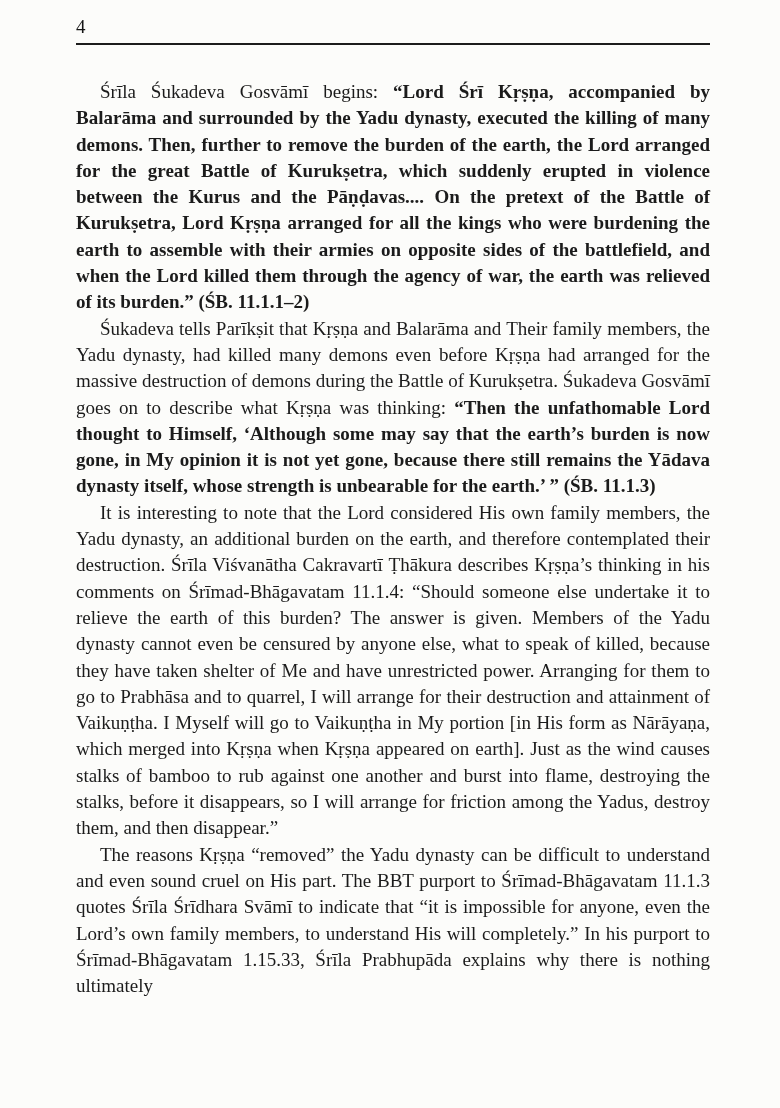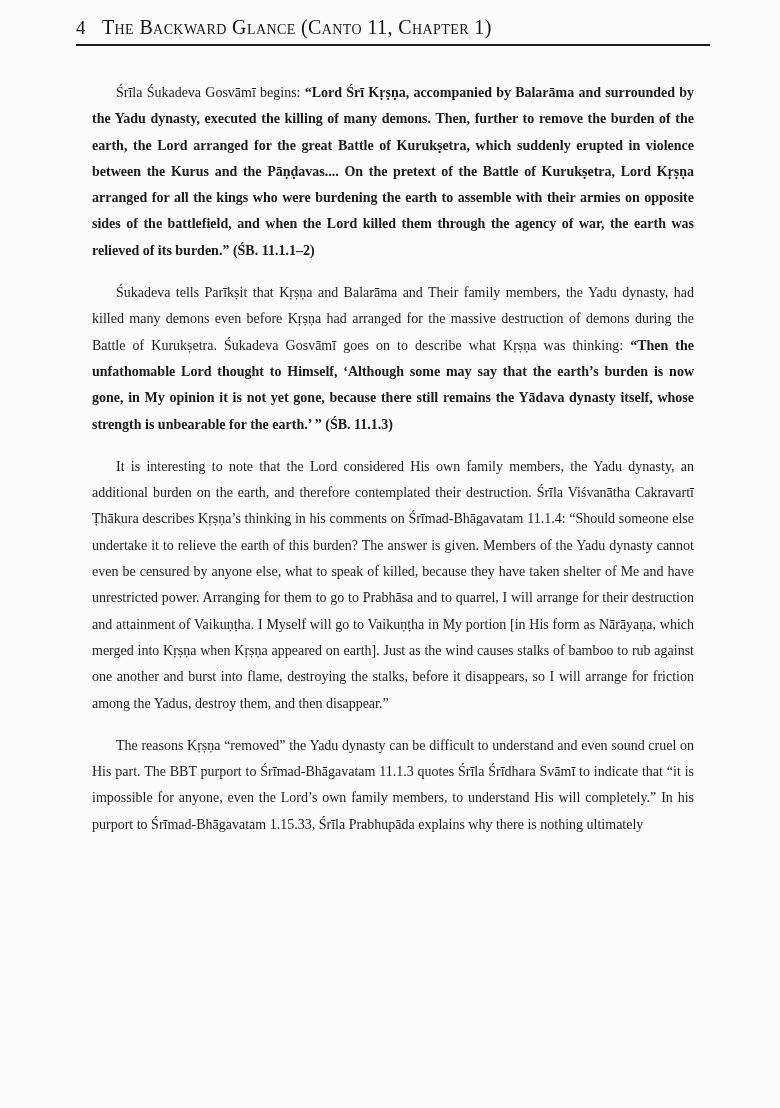--- a/index.html
+++ b/index.html
@@ -35,37 +35,36 @@
   }
   .header-rule {
     border: none;
     border-top: 2px solid #1c1c1c;
     margin: 5px 0 0 0;
   }
   .body-text {
     margin-top: 34px;
   }
   .para {
-    margin: 16px;
+    margin: 0;
     text-indent: 24px;
     text-align: justify;
-    font-size: 14px;
+    font-size: 19px;
     line-height: 26.3px;
     color: #1b1b1b;
   }
   .para .b { font-weight: bold; }
   .para .i { }
 </style>
 </head>
 <body>
 
 <div class="page">
   <header class="running-head">
     <span class="page-number">4</span>
-    <span class="running-title">The Backward Glance (Canto 11, Chapter 1)</span>
   </header>
   <hr class="header-rule">
   <main class="body-text" id="paragraphs">
       <p class="para"><span>Śrīla Śukadeva Gosvāmī begins: </span><span class="b">“Lord Śrī Kṛṣṇa, accompanied by Balarāma and surrounded by the Yadu dynasty, executed the killing of many demons. Then, further to remove the burden of the earth, the Lord arranged for the great Battle of Kurukṣetra, which suddenly erupted in violence between the Kurus and the Pāṇḍavas.... On the pretext of the Battle of Kurukṣetra, Lord Kṛṣṇa arranged for all the kings who were burdening the earth to assemble with their armies on opposite sides of the battlefield, and when the Lord killed them through the agency of war, the earth was relieved of its burden.” (ŚB. 11.1.1–2)</span></p>
       <p class="para"><span>Śukadeva tells Parīkṣit that Kṛṣṇa and Balarāma and Their family members, the Yadu dynasty, had killed many demons even before Kṛṣṇa had arranged for the massive destruction of demons during the Battle of Kurukṣetra. Śukadeva Gosvāmī goes on to describe what Kṛṣṇa was thinking: </span><span class="b">“Then the unfathomable Lord thought to Himself, ‘Although some may say that the earth’s burden is now gone, in My opinion it is not yet gone, because there still remains the Yādava dynasty itself, whose strength is unbearable for the earth.’ ” (ŚB. 11.1.3)</span></p>
       <p class="para"><span>It is interesting to note that the Lord considered His own family members, the Yadu dynasty, an additional burden on the earth, and therefore contemplated their destruction. Śrīla Viśvanātha Cakravartī Ṭhākura describes Kṛṣṇa’s thinking in his comments on </span><span class="i">Śrīmad-Bhāgavatam</span><span> 11.1.4: “Should someone else undertake it to relieve the earth of this burden? The answer is given. Members of the Yadu dynasty cannot even be censured by anyone else, what to speak of killed, because they have taken shelter of Me and have unrestricted power. Arranging for them to go to Prabhāsa and to quarrel, I will arrange for their destruction and attainment of Vaikuṇṭha. I Myself will go to Vaikuṇṭha in My portion [in His form as Nārāyaṇa, which merged into Kṛṣṇa when Kṛṣṇa appeared on earth]. Just as the wind causes stalks of bamboo to rub against one another and burst into flame, destroying the stalks, before it disappears, so I will arrange for friction among the Yadus, destroy them, and then disappear.”</span></p>
       <p class="para"><span>The reasons Kṛṣṇa “removed” the Yadu dynasty can be difficult to understand and even sound cruel on His part. The BBT purport to </span><span class="i">Śrīmad-Bhāgavatam</span><span> 11.1.3 quotes Śrīla Śrīdhara Svāmī to indicate that “it is impossible for anyone, even the Lord’s own family members, to understand His will completely.” In his purport to </span><span class="i">Śrīmad-Bhāgavatam</span><span> 1.15.33, Śrīla Prabhupāda explains why there is nothing ultimately</span></p>
     </main>
 </div>
 

